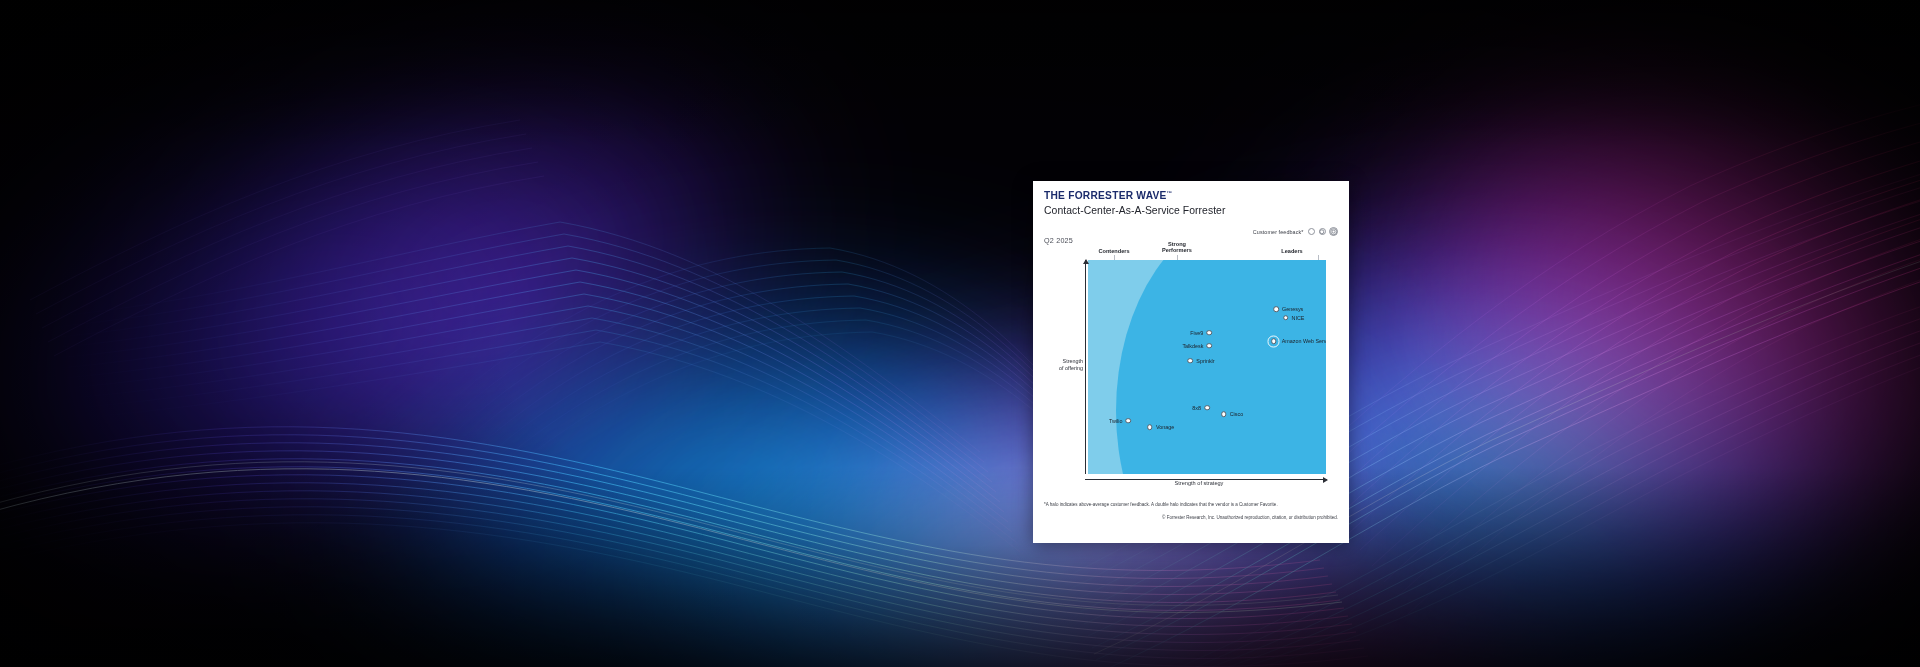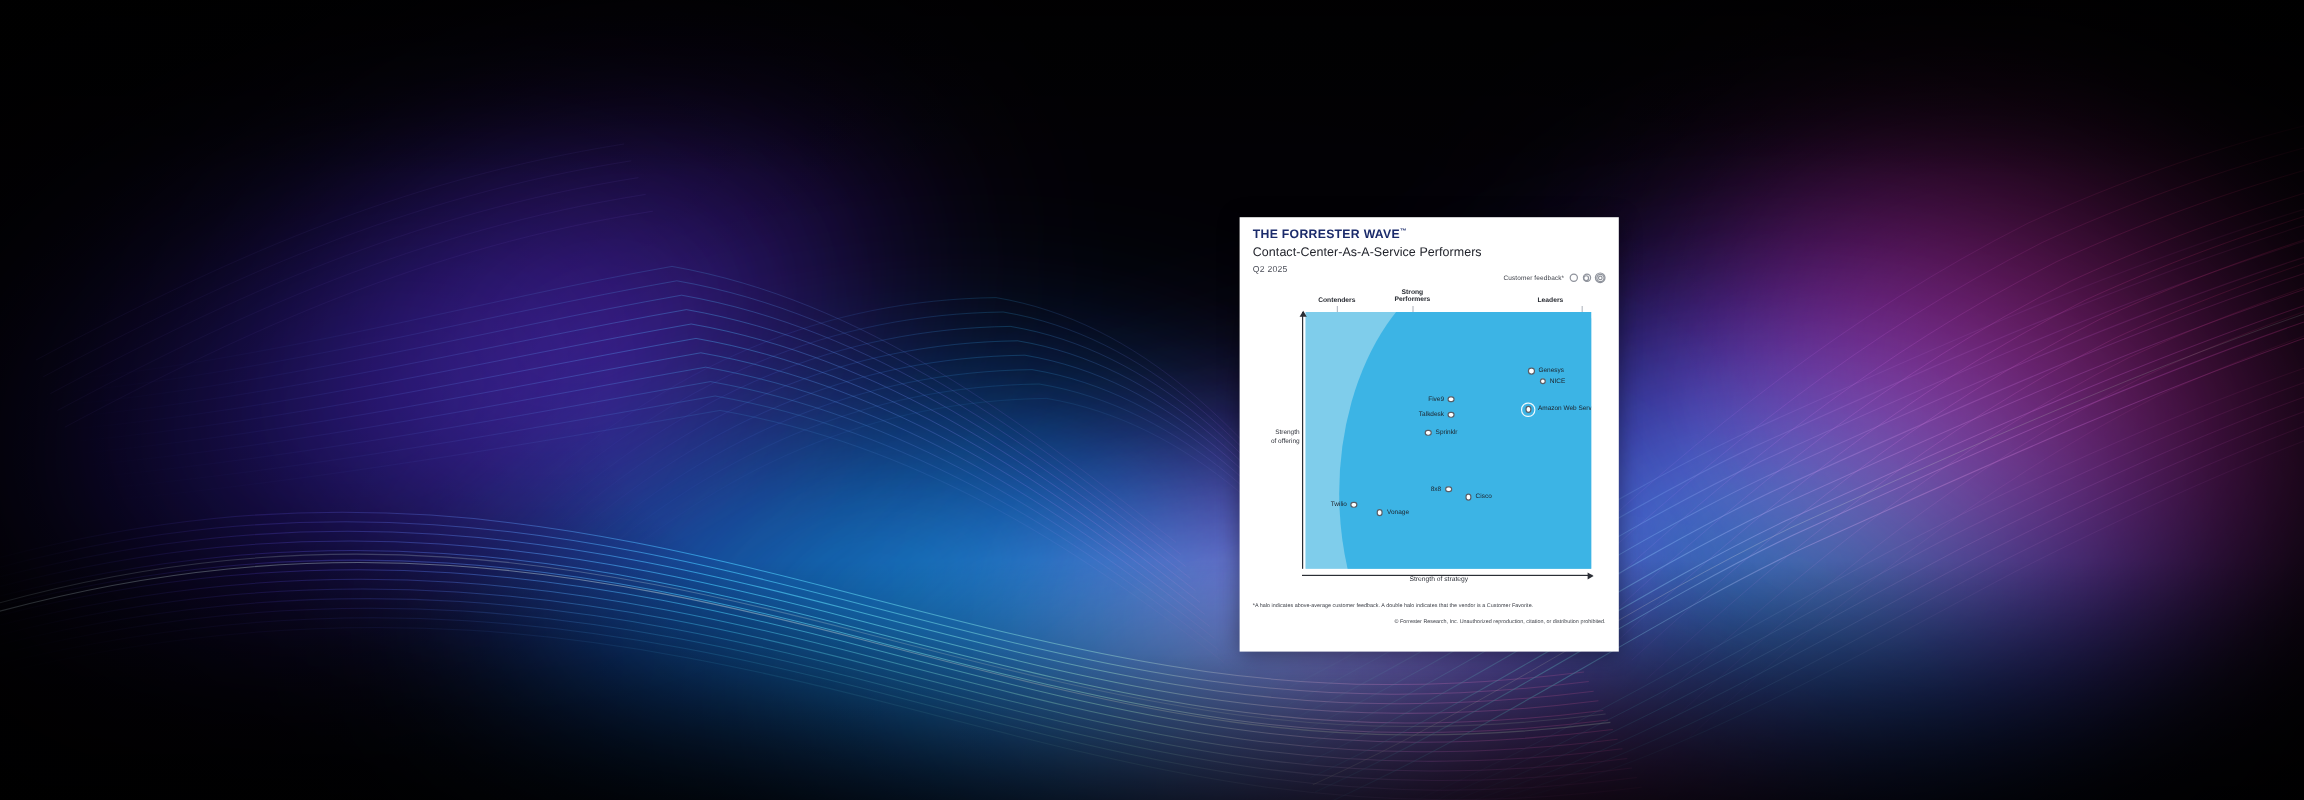--- a/index.html
+++ b/index.html
@@ -76,21 +76,21 @@
   .card-title {
     font-size: 10.4px;
     color: #22242c;
     margin-top: 3px;
     letter-spacing: .05px;
     line-height: 1.2;
   }
   .card-period {
     font-size: 7.2px;
     color: #4a4d57;
-    margin-top: 2px;
+    margin-top: 18px;
     letter-spacing: .2px;
   }
 
   
   .legend {
     position: absolute;
     right: 11px; top: 46px;
     display: flex; align-items: center; gap: 3.5px;
   }
   .legend-label { font-size: 5.4px; color: #3d4049; letter-spacing: .1px; margin-right: 1px; }
@@ -358,21 +358,21 @@
 
     <div class="vignette"></div>
   </div>
 
   <div id="card">
 
     <div class="card-eyebrow">
       <span>THE FORRESTER WAVE</span><sup>™</sup>
     </div>
 
-    <div class="card-title">Contact-Center-As-A-Service Performers</div>
+    <div class="card-title">Contact-Center-As-A-Service Forrester</div>
     <div class="card-period">Q2 2025</div>
 
     <div class="legend">
       <span class="legend-label">Customer feedback*</span>
       <span class="fb"></span>
       <span class="fb halo"></span>
       <span class="fb dbl"></span>
     </div>
 
     <div class="qband">

